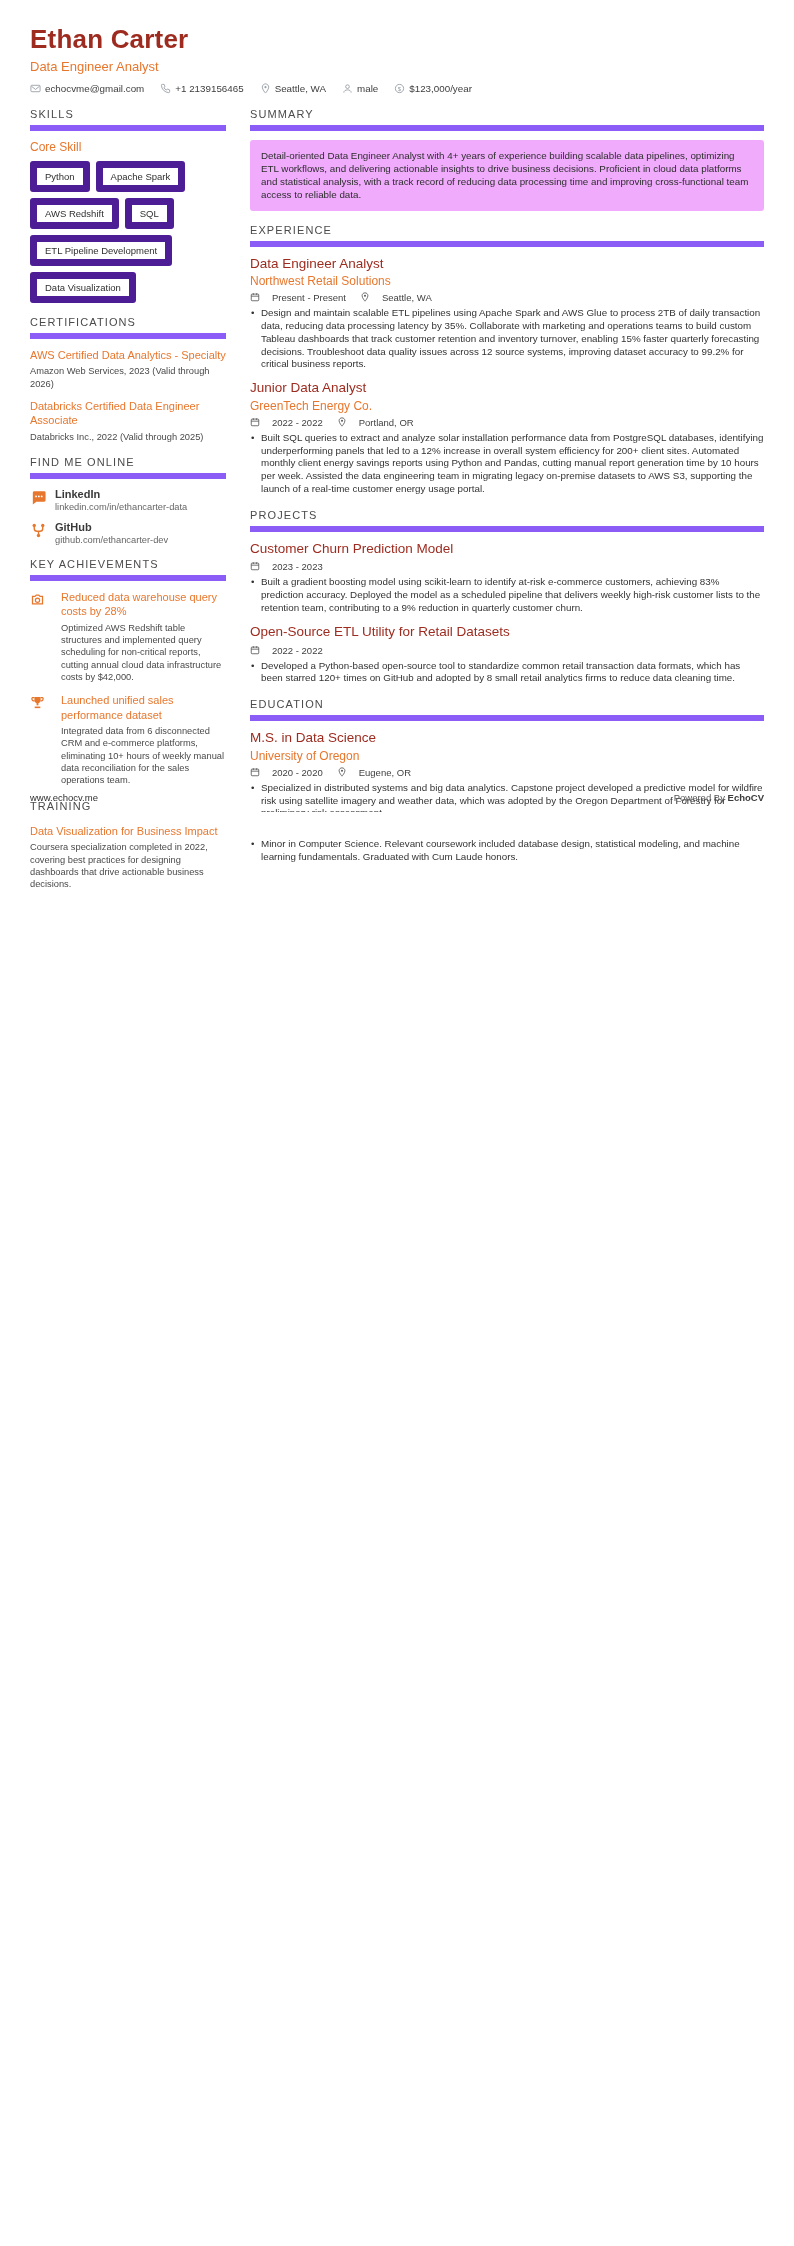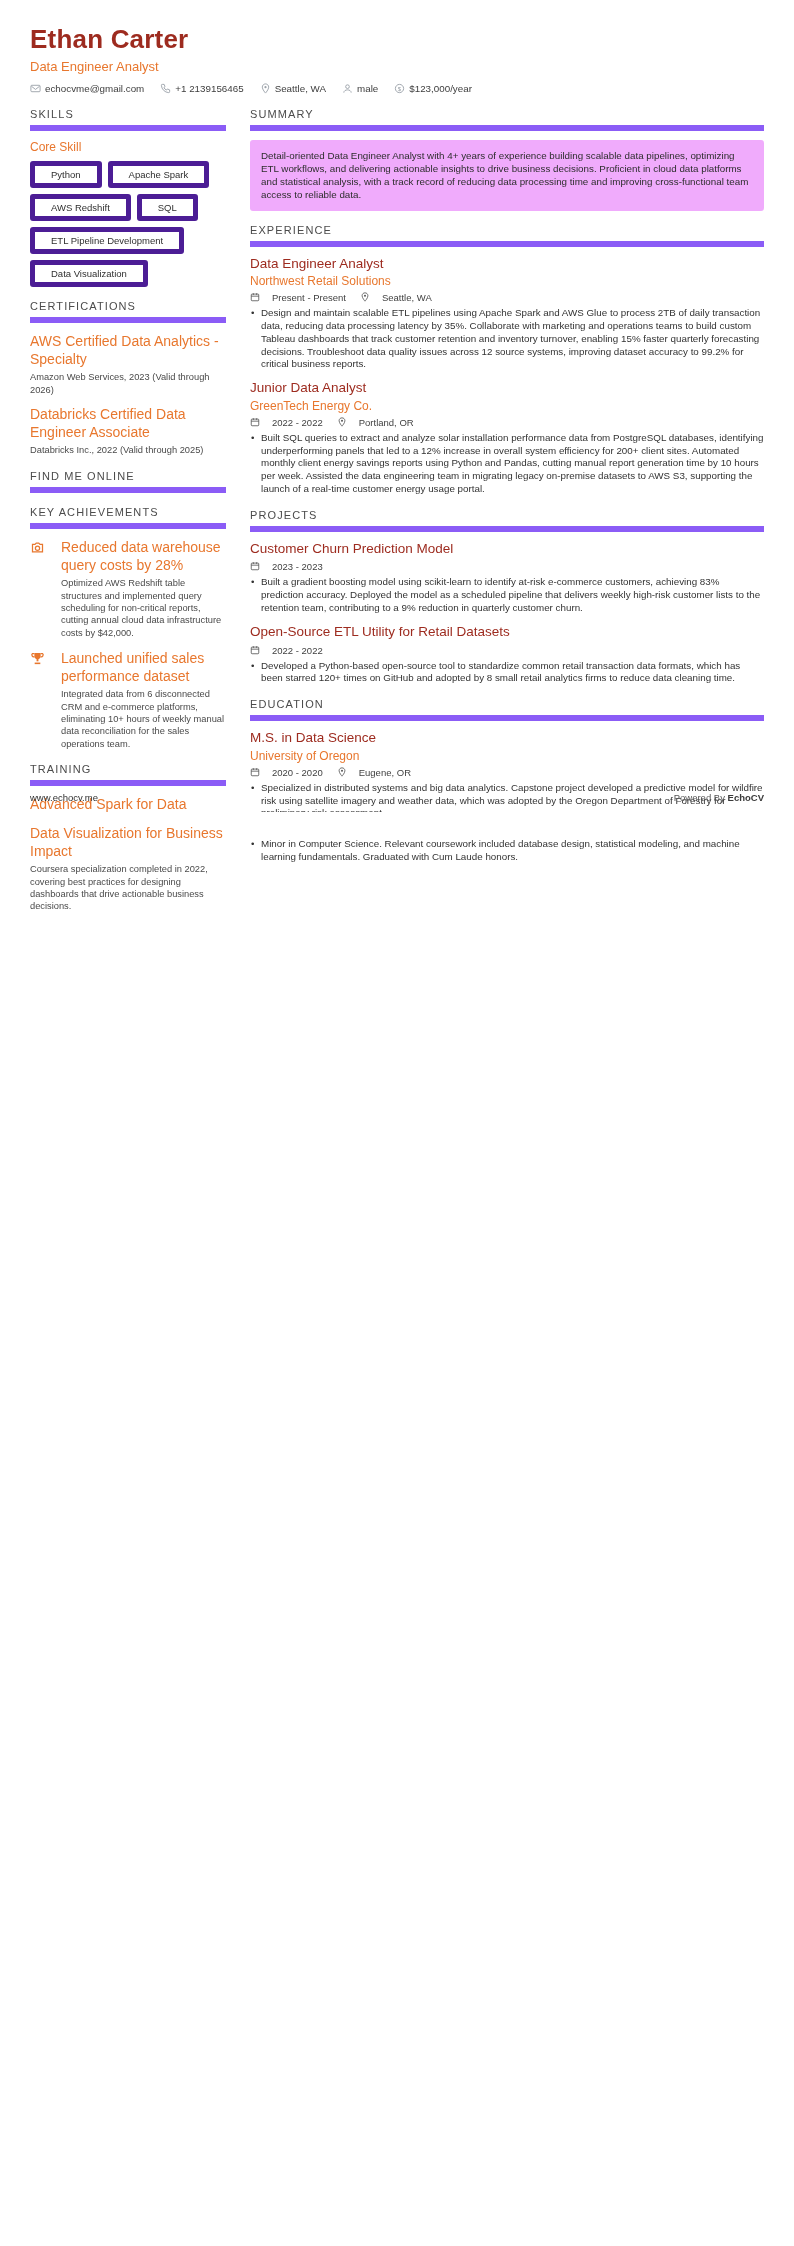--- a/index.html
+++ b/index.html
@@ -23,24 +23,24 @@
   .left { width: 196px; flex: none; }
   .right { flex: 1; min-width: 0; }
 
   .sec { font-size: 11px; font-weight: 400; letter-spacing: 1.1px; color: #4b4b4b;
          border-bottom: 6px solid #8b5cf6; padding-bottom: 5px; margin: 13px 0 9px; }
   .sec.first { margin-top: 0; }
 
   
   .group-title { font-size: 12px; color: #E8772E; margin: 2px 0 7px; }
   .chips { display: flex; flex-wrap: wrap; gap: 6px; }
-  .chip { border: 5px solid #4c1d95; border-radius: 3px; padding: 3px 16px; font-size: 9.5px; color: #2f2f2f; background: #fff; }
+  .chip { border: 7px solid #4c1d95; border-radius: 3px; padding: 3px 8px; font-size: 9.5px; color: #2f2f2f; background: #fff; }
 
   .cert { margin-bottom: 9px; }
-  .side-title { font-size: 14px; color: #E8772E; line-height: 1.3; margin-bottom: 3px; }
+  .side-title { font-size: 11px; color: #E8772E; line-height: 1.3; margin-bottom: 3px; }
   .side-desc { font-size: 9.3px; line-height: 1.33; color: #4a4a4a; }
 
   .fmo-item { display: flex; gap: 8px; align-items: flex-start; margin-bottom: 9px; }
   .fmo-ico { width: 17px; height: 17px; color: #E8772E; flex: none; margin-top: 1px; }
   .fmo-label { font-size: 11px; font-weight: 700; color: #3a3a3a; }
   .fmo-url { font-size: 9.3px; color: #666; margin-top: 2px; word-break: break-all; }
 
   .ach { display: flex; gap: 16px; margin-bottom: 10px; }
   .ach-ico { width: 15px; height: 15px; color: #E8772E; flex: none; margin-top: 2px; }
 
@@ -187,20 +187,40 @@
             <div class="side-title">AWS Certified Data Analytics - Specialty</div>
             <div class="side-desc">Amazon Web Services, 2023 (Valid through 2026)</div>
           </div>
           <div class="cert">
             <div class="side-title">Databricks Certified Data Engineer Associate</div>
             <div class="side-desc">Databricks Inc., 2022 (Valid through 2025)</div>
           </div>
         </div>
 
         <h2 class="sec">FIND ME ONLINE</h2>
+        <div>
+          <div class="fmo-item">
+            <svg class="fmo-ico">
+                <use href="#i-chat"></use>
+              </svg>
+            <div>
+              <div class="fmo-label">LinkedIn</div>
+              <div class="fmo-url">linkedin.com/in/ethancarter-data</div>
+            </div>
+          </div>
+          <div class="fmo-item">
+            <svg class="fmo-ico">
+                <use href="#i-git"></use>
+              </svg>
+            <div>
+              <div class="fmo-label">GitHub</div>
+              <div class="fmo-url">github.com/ethancarter-dev</div>
+            </div>
+          </div>
+        </div>
 
         <h2 class="sec">KEY ACHIEVEMENTS</h2>
         <div>
           <div class="ach">
             <svg class="ach-ico">
                 <use href="#i-camera"></use>
               </svg>
             <div>
               <div class="side-title">Reduced data warehouse query costs by 28%</div>
               <div class="side-desc">Optimized AWS Redshift table structures and implemented query scheduling for non-critical reports, cutting annual cloud data infrastructure costs by $42,000.</div>

